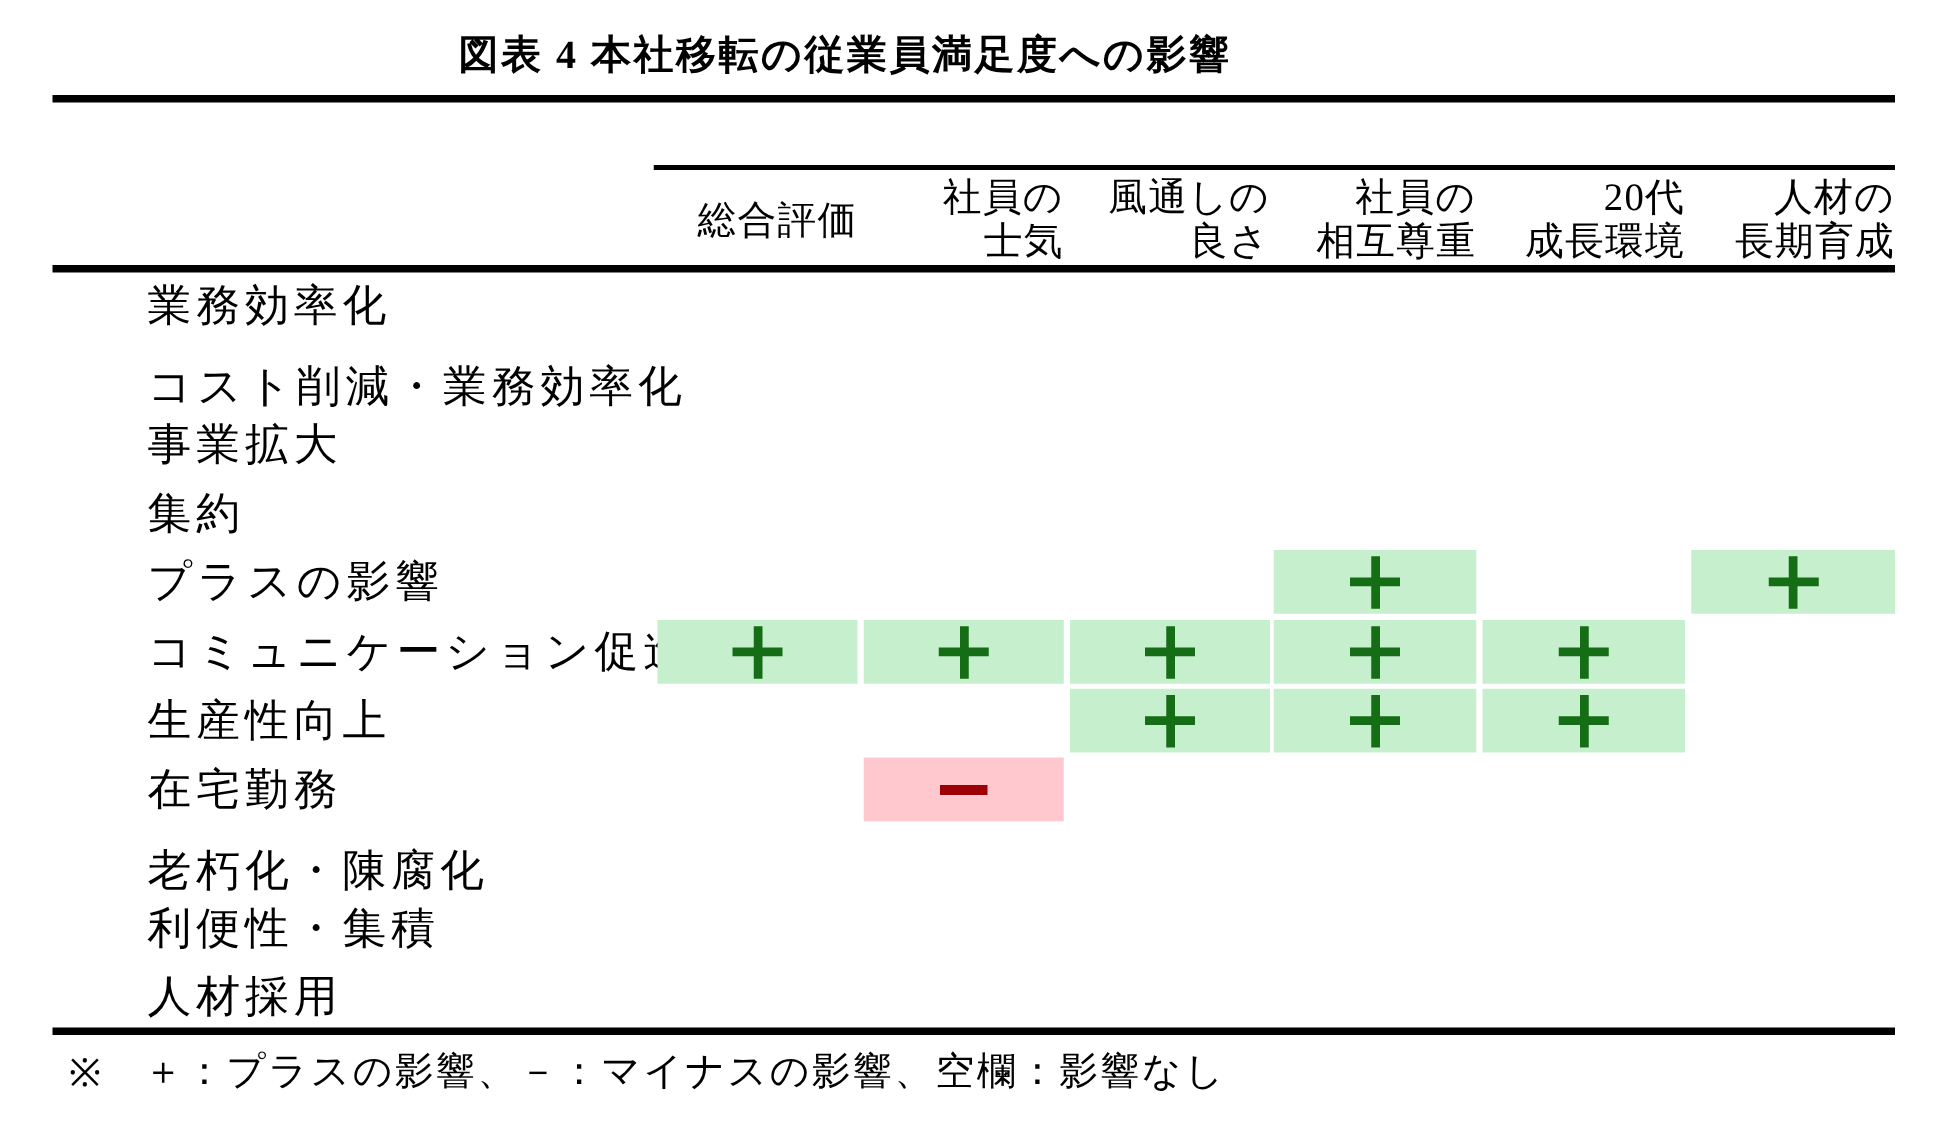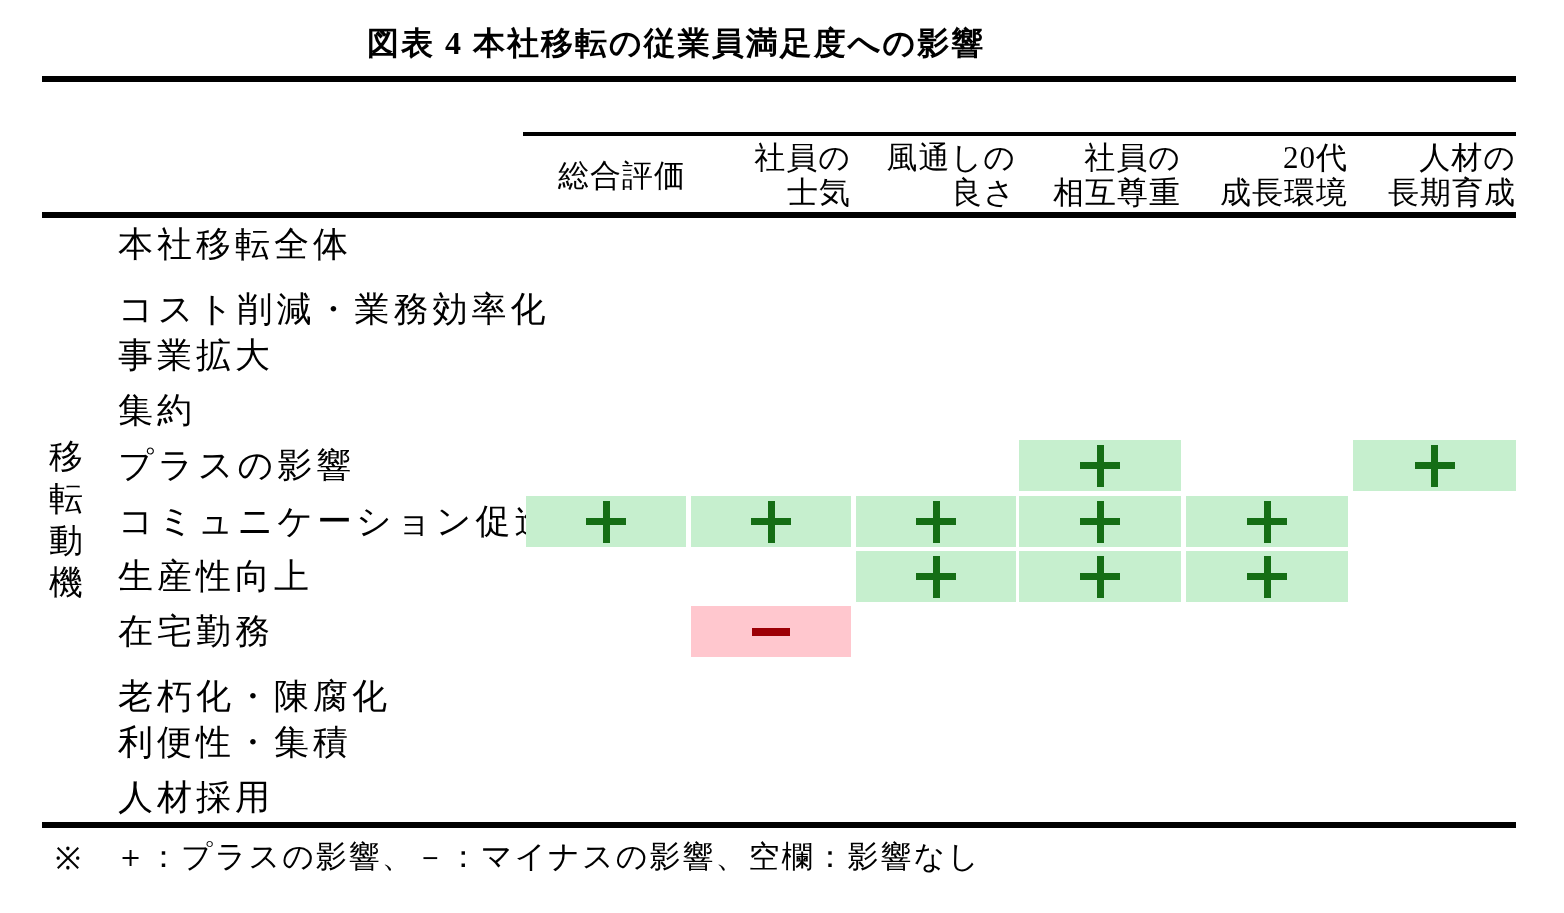--- a/index.html
+++ b/index.html
@@ -90,24 +90,23 @@
         <div>成長環境</div>
       </div>
       <div class="col-header" style="left: 1353px; width: 163px;">
         <div>人材の</div>
         <div>長期育成</div>
       </div>
     </div>
 
   <div class="rule rule-header"></div>
 
-  <div class="row-group-label">移転動機</div>
 
   <div id="rows">
-      <div class="row-label" style="top: 219px;">本社移転全体</div>
+      <div class="row-label" style="top: 219px;">業務効率化</div>
       <div class="row-label" style="top: 284px;">コスト削減・業務効率化</div>
       <div class="row-label" style="top: 330px;">事業拡大</div>
       <div class="row-label" style="top: 385px;">集約</div>
       <div class="row-label" style="top: 440px;">プラスの影響</div>
       <div class="cell pos" style="left: 1019px; width: 162px; top: 440px;">
         <span class="plus"></span>
       </div>
       <div class="cell pos" style="left: 1353px; width: 163px; top: 440px;">
         <span class="plus"></span>
       </div>

